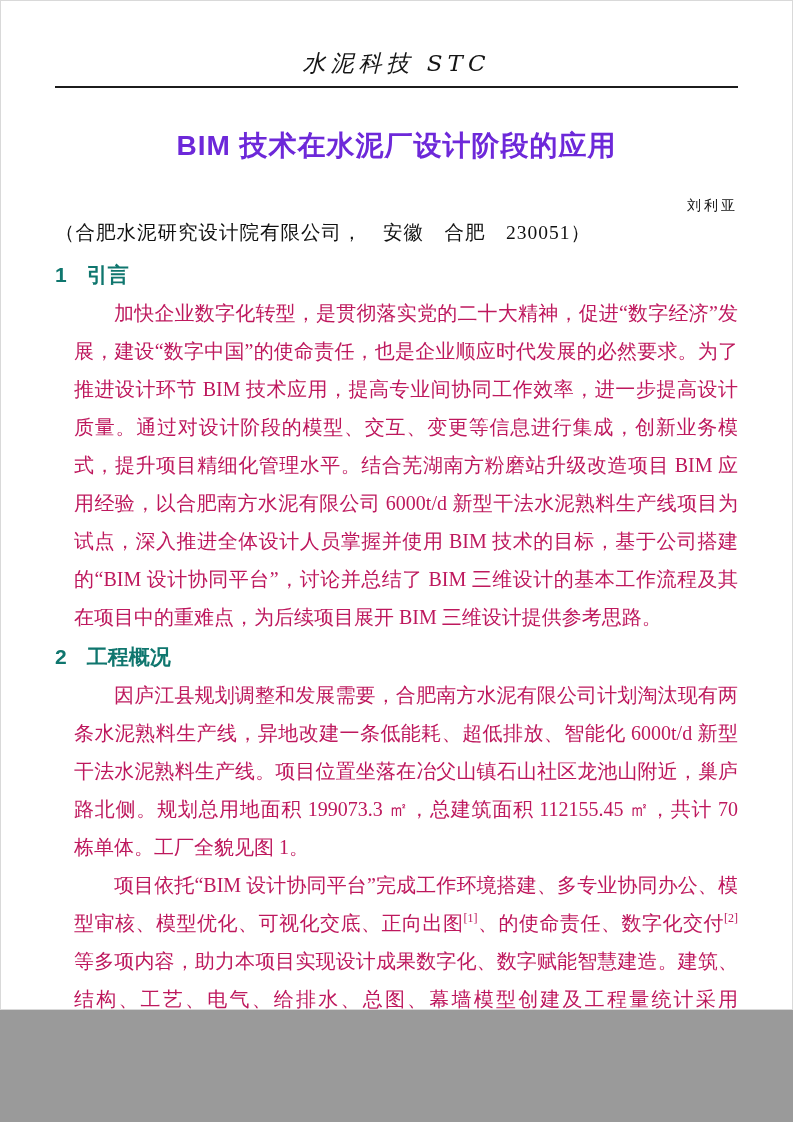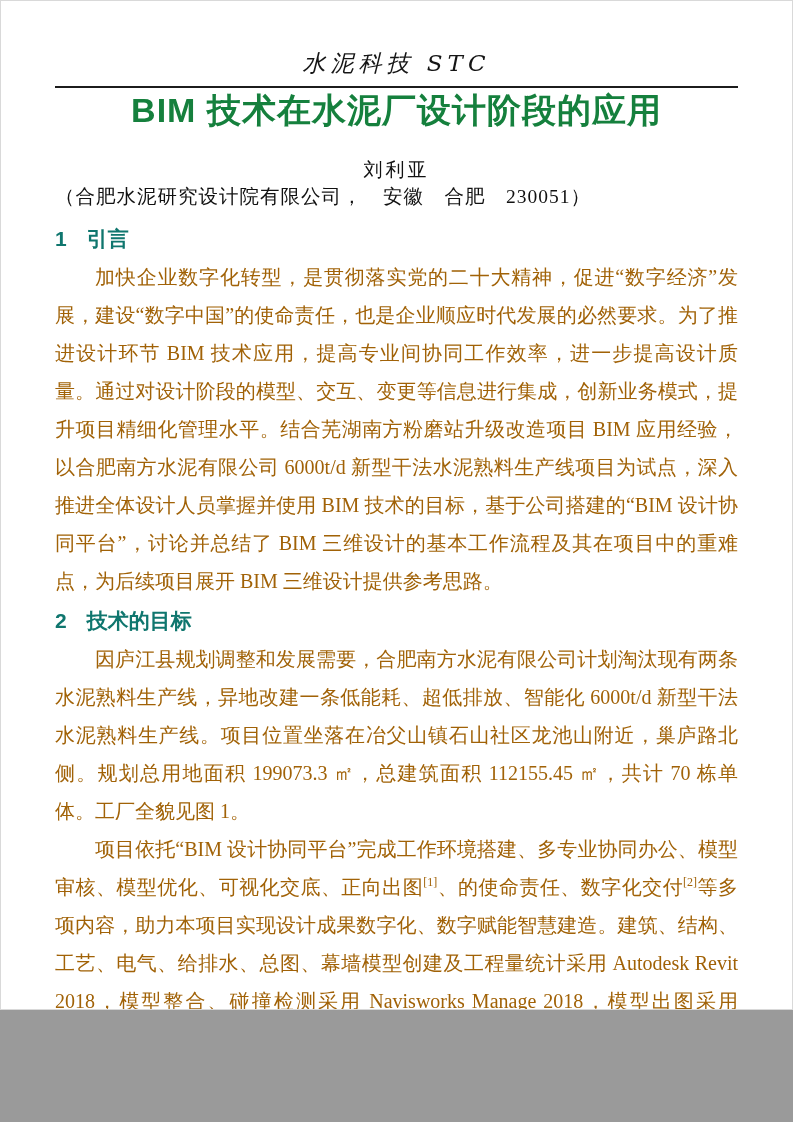--- a/index.html
+++ b/index.html
@@ -28,32 +28,33 @@
     font-family: "DejaVu Serif", serif;
     font-style: italic;
     font-size: 23px;
     line-height: 34px;
     letter-spacing: 5px;
     color: #151515;
   }
 
   
   .article-title {
+    margin-top: 36px;
     text-align: center;
     font-family: "Liberation Sans", sans-serif;
     font-weight: bold;
-    font-size: 34px;
+    font-size: 28px;
     line-height: 44px;
     letter-spacing: 1px;
-    color: #15803d;
+    color: #6d28d9;
   }
   .author {
     margin-top: 26px;
-    text-align: center;
-    font-size: 19px;
+    text-align: right;
+    font-size: 14px;
     line-height: 24px;
     letter-spacing: 3px;
   }
   .affiliation {
     margin-top: 2px;
     font-size: 19.5px;
     line-height: 26px;
     letter-spacing: 1px;
   }
 
@@ -68,21 +69,22 @@
   .sec-heading .sec-num { display: inline-block; margin-right: 20px; }
   .sec1-heading { margin-top: 16px; }
   .sec2-heading { margin-top: 8px; margin-bottom: 2px; }
 
   .para {
     font-size: 20px;
     line-height: 38px;
     text-align: justify;
     text-justify: inter-ideograph;
     text-indent: 2em;
-    color: #a16207;
+    color: #be185d;
+    margin-left: 19px;
   }
   .para.first { margin-top: 6px; }
   sup.cite {
     font-size: 12px;
     line-height: 0;
     vertical-align: super;
   }
 
   
   .footer {
@@ -119,21 +121,21 @@
 
     <div class="affiliation">（合肥水泥研究设计院有限公司，　安徽　合肥　230051）</div>
 
     <div class="sec-heading sec1-heading">
       <span class="sec-num">1</span><span>引言</span>
     </div>
 
     <p class="para first">加快企业数字化转型，是贯彻落实党的二十大精神，促进“数字经济”发展，建设“数字中国”的使命责任，也是企业顺应时代发展的必然要求。为了推进设计环节 BIM 技术应用，提高专业间协同工作效率，进一步提高设计质量。通过对设计阶段的模型、交互、变更等信息进行集成，创新业务模式，提升项目精细化管理水平。结合芜湖南方粉磨站升级改造项目 BIM 应用经验，以合肥南方水泥有限公司 6000t/d 新型干法水泥熟料生产线项目为试点，深入推进全体设计人员掌握并使用 BIM 技术的目标，基于公司搭建的“BIM 设计协同平台”，讨论并总结了 BIM 三维设计的基本工作流程及其在项目中的重难点，为后续项目展开 BIM 三维设计提供参考思路。</p>
 
     <div class="sec-heading sec2-heading">
-      <span class="sec-num">2</span><span>技术的目标</span>
+      <span class="sec-num">2</span><span>工程概况</span>
     </div>
 
     <p class="para first">因庐江县规划调整和发展需要，合肥南方水泥有限公司计划淘汰现有两条水泥熟料生产线，异地改建一条低能耗、超低排放、智能化 6000t/d 新型干法水泥熟料生产线。项目位置坐落在冶父山镇石山社区龙池山附近，巢庐路北侧。规划总用地面积 199073.3 ㎡，总建筑面积 112155.45 ㎡，共计 70 栋单体。工厂全貌见图 1。</p>
 
     <p class="para"><span>项目依托“BIM 设计协同平台”完成工作环境搭建、多专业协同办公、模型审核、模型优化、可视化交底、正向出图</span><sup class="cite">[1]</sup><span>、的使命责任、数字化交付</span><sup class="cite">[2]</sup><span>等多项内容，助力本项目实现设计成果数字化、数字赋能智慧建造。建筑、结构、工艺、电气、给排水、总图、幕墙模型创建及工程量统计采用 Autodesk Revit 2018，模型整合、碰撞检测采用 Navisworks Manage 2018，模型出图采用 Revit 2018，BIMSpace</span></p>
 
   </div>
 
   <div class="footer">
     <svg class="footer-rule-svg" viewBox="0 0 683 10" preserveAspectRatio="none" aria-hidden="true">

